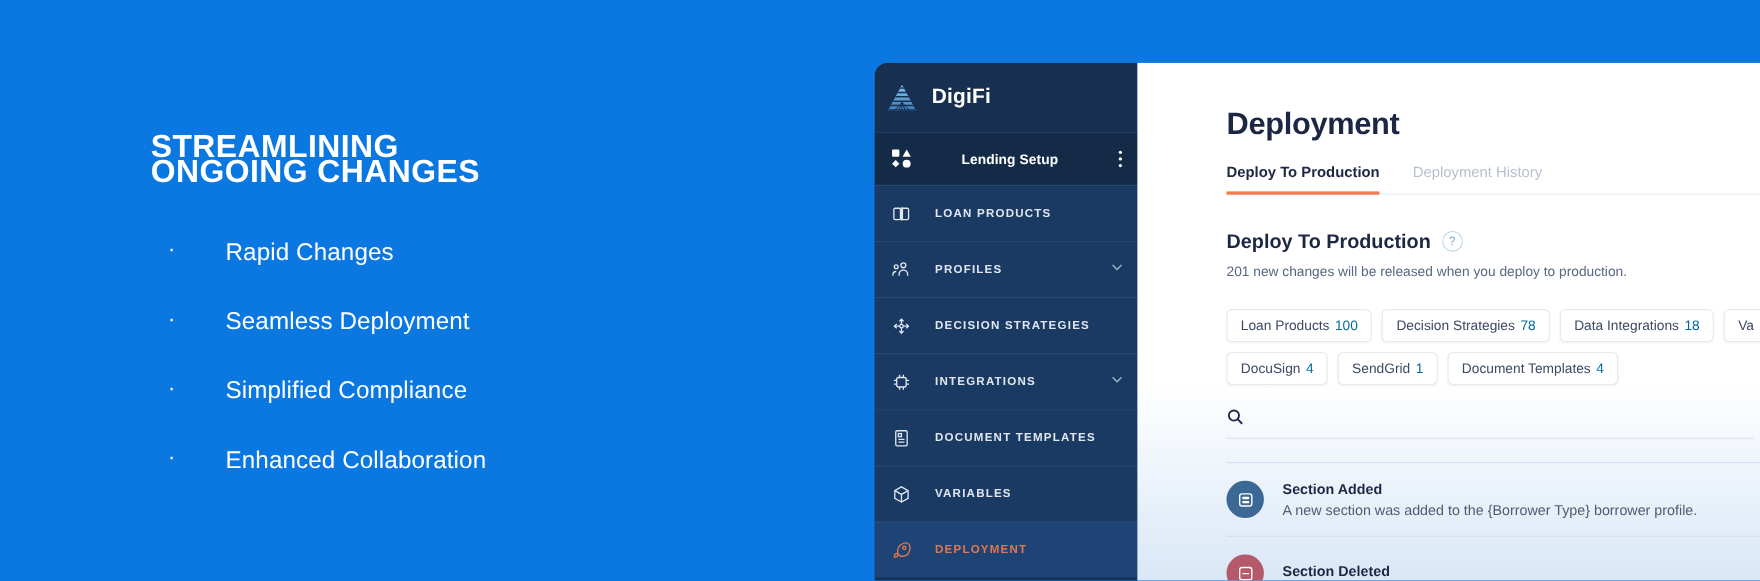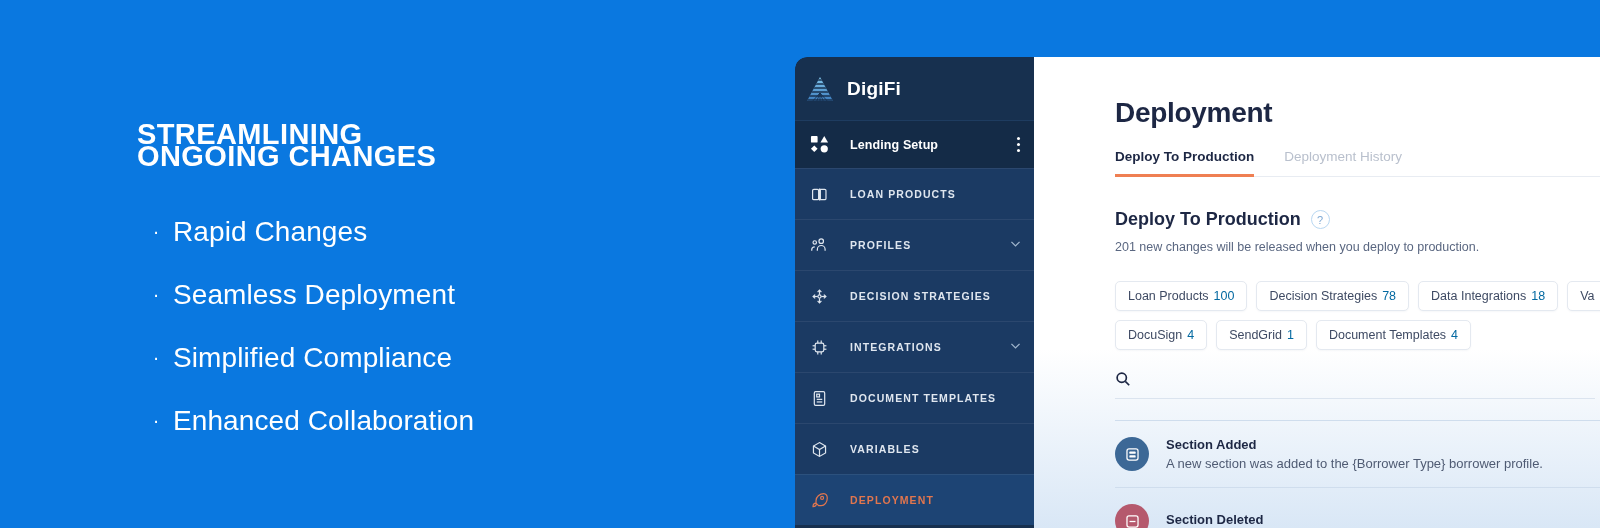--- a/index.html
+++ b/index.html
@@ -26,22 +26,23 @@
   .bullet {
     display:flex; align-items:baseline; gap:13px;
     height:63px;
   }
   .bullet-dot {
     color:#ffffff; font-size:20px; line-height:1; width:8px;
     display:inline-block; text-align:center;
     transform:translateY(-3px);
   }
   .bullet-text {
-    color:#ffffff; font-size:28px; font-weight:300; line-height:1;
+    color:#ffffff; font-size:22px; font-weight:300; line-height:1;
     letter-spacing:0.1px;
+    margin-left:32px;
   }
 
   
   .app {
     position:absolute; left:795px; top:57px;
     width:949px; height:471px;
     border-radius:12px 0 0 0;
     overflow:hidden;
     display:flex;
   }
@@ -58,20 +59,21 @@
     padding-left:9px;
   }
   .brand-logo { width:32px; height:32px; flex:0 0 32px; }
   .brand-name {
     color:#ffffff; font-size:19px; font-weight:bold; letter-spacing:0.2px;
   }
   .nav-top {
     height:48px; background:#142b47;
     display:flex; align-items:center; padding:0 12px 0 9px;
     border-top:1px solid #1e3c60;
+    gap:24px;
   }
   .nav-top .ico { width:30px; flex:0 0 30px; display:flex; justify-content:center; }
   .nav-top-label {
     color:#ffffff; font-size:12.5px; font-weight:bold; letter-spacing:0.1px;
     flex:1; margin-left:16px;
   }
   .kebab {
     display:flex; flex-direction:column; gap:3px; align-items:center;
     padding:4px 2px;
   }

